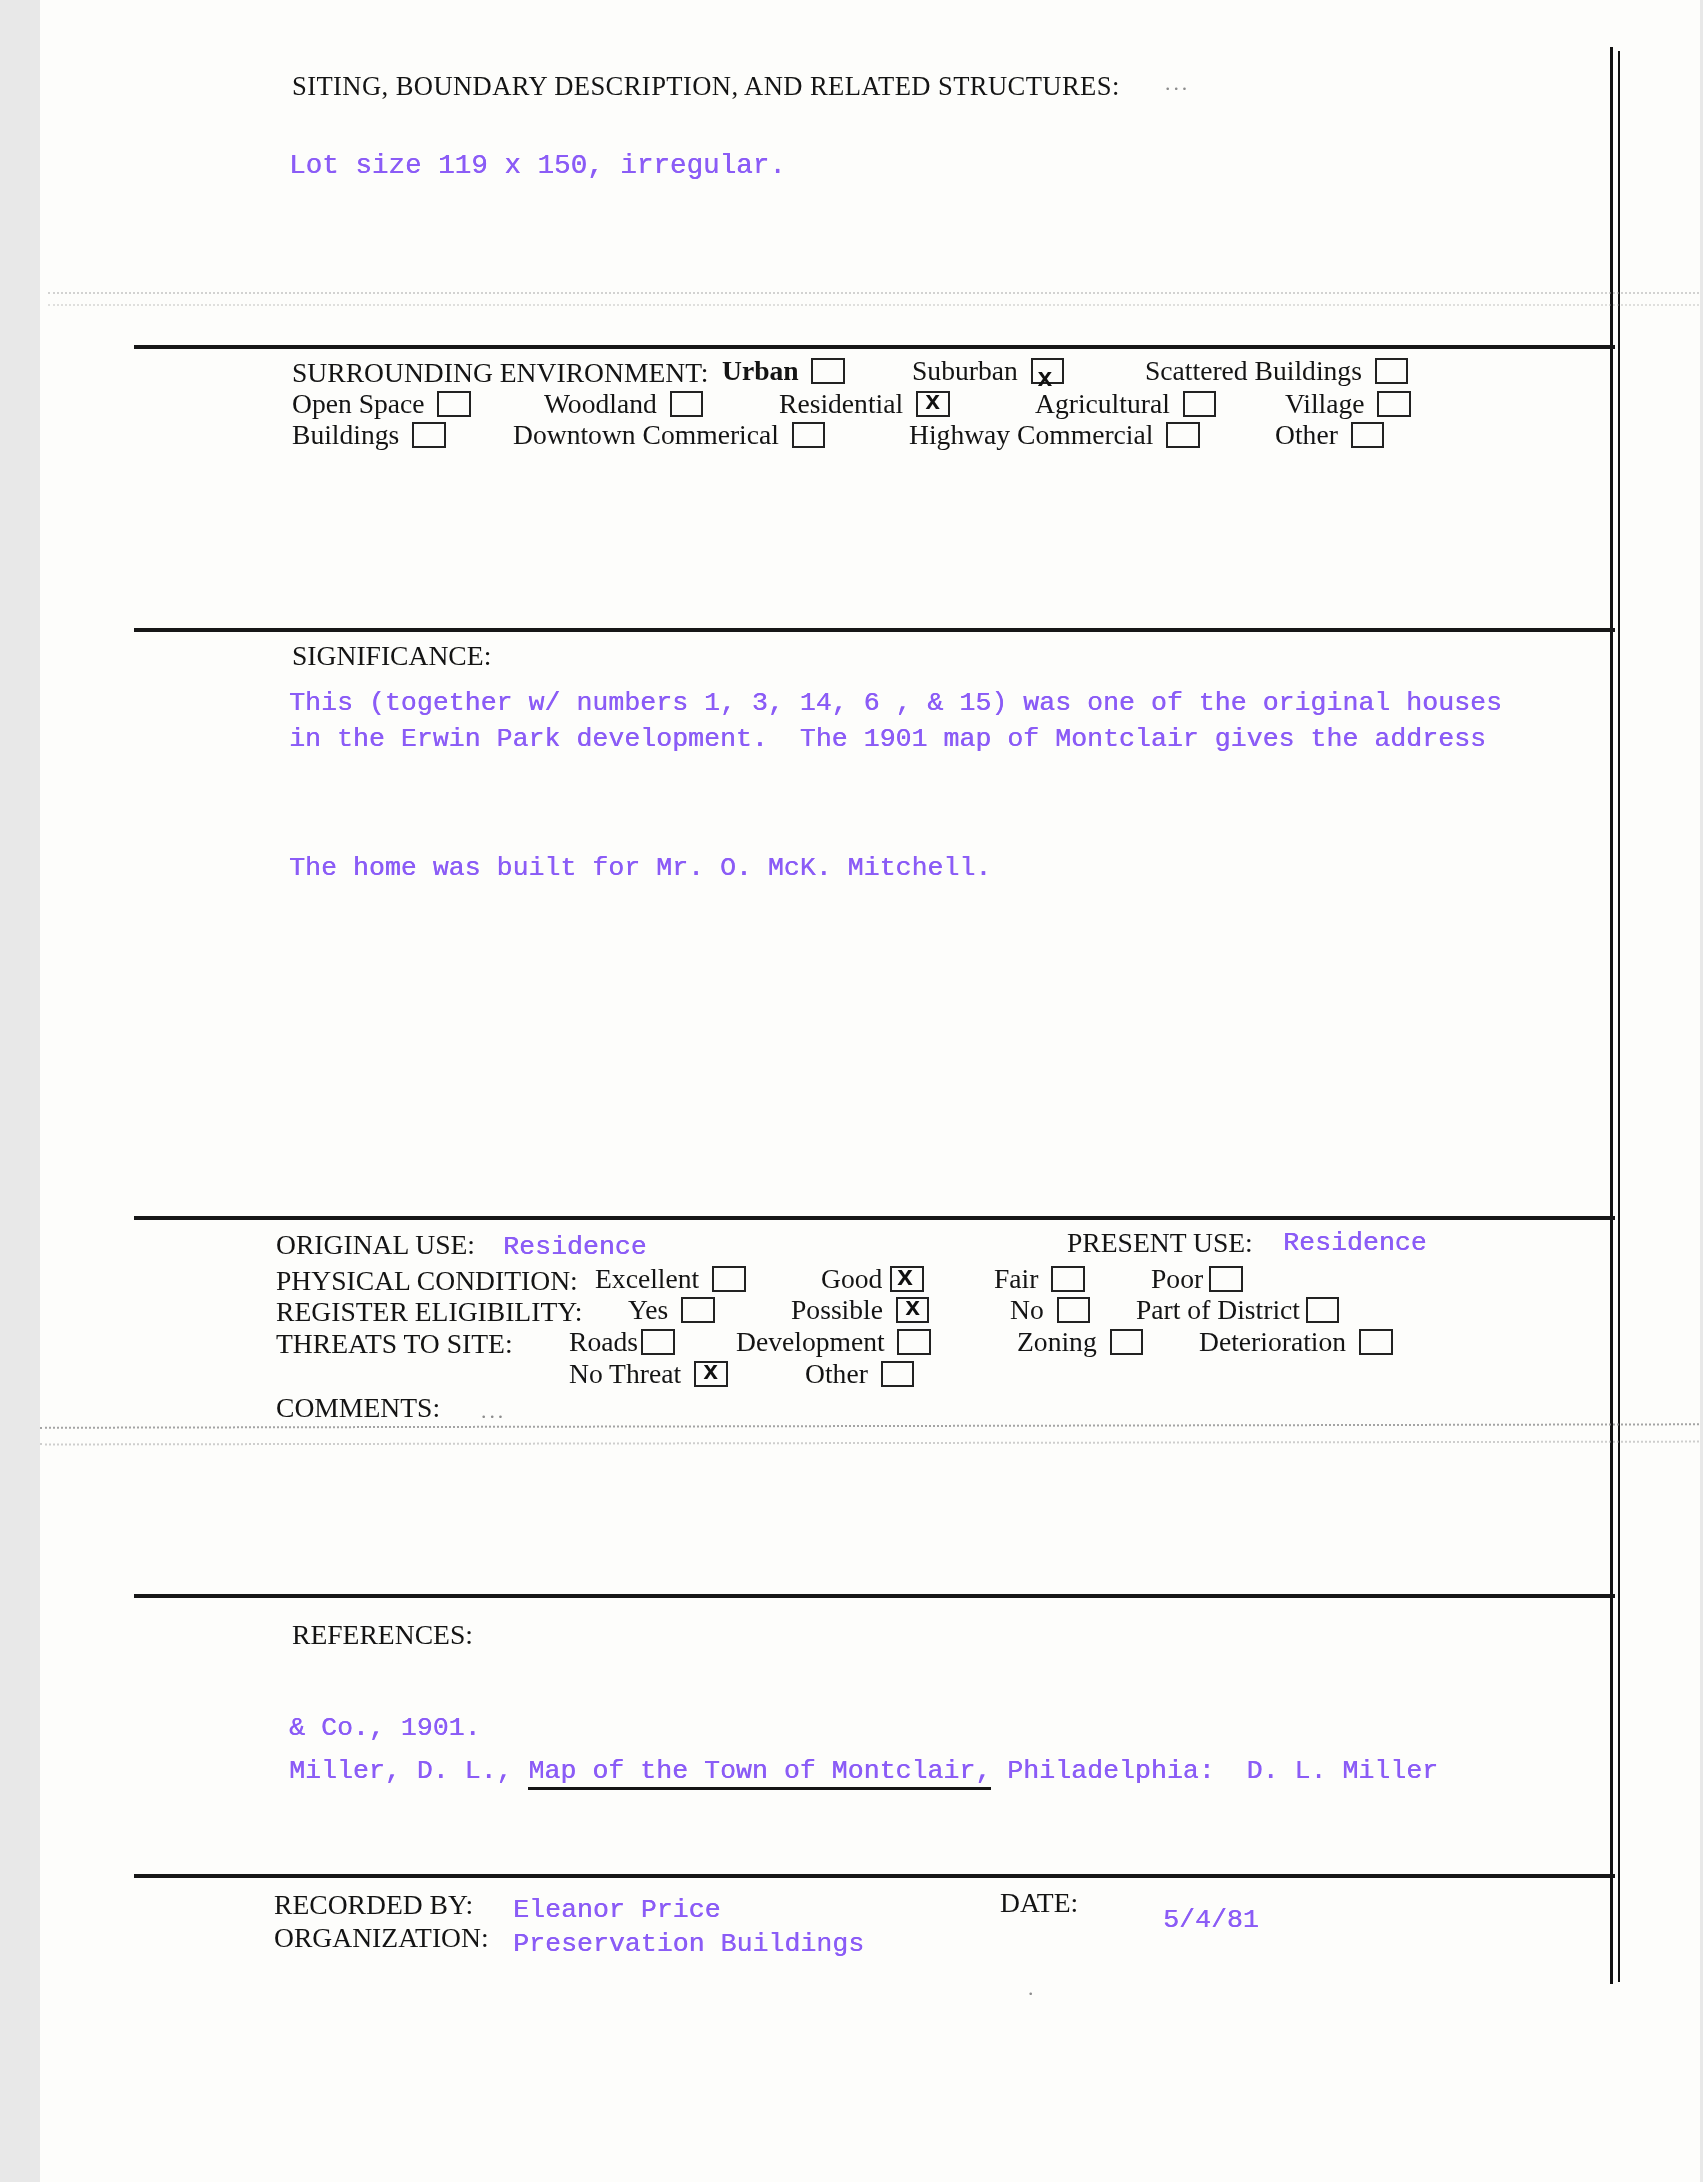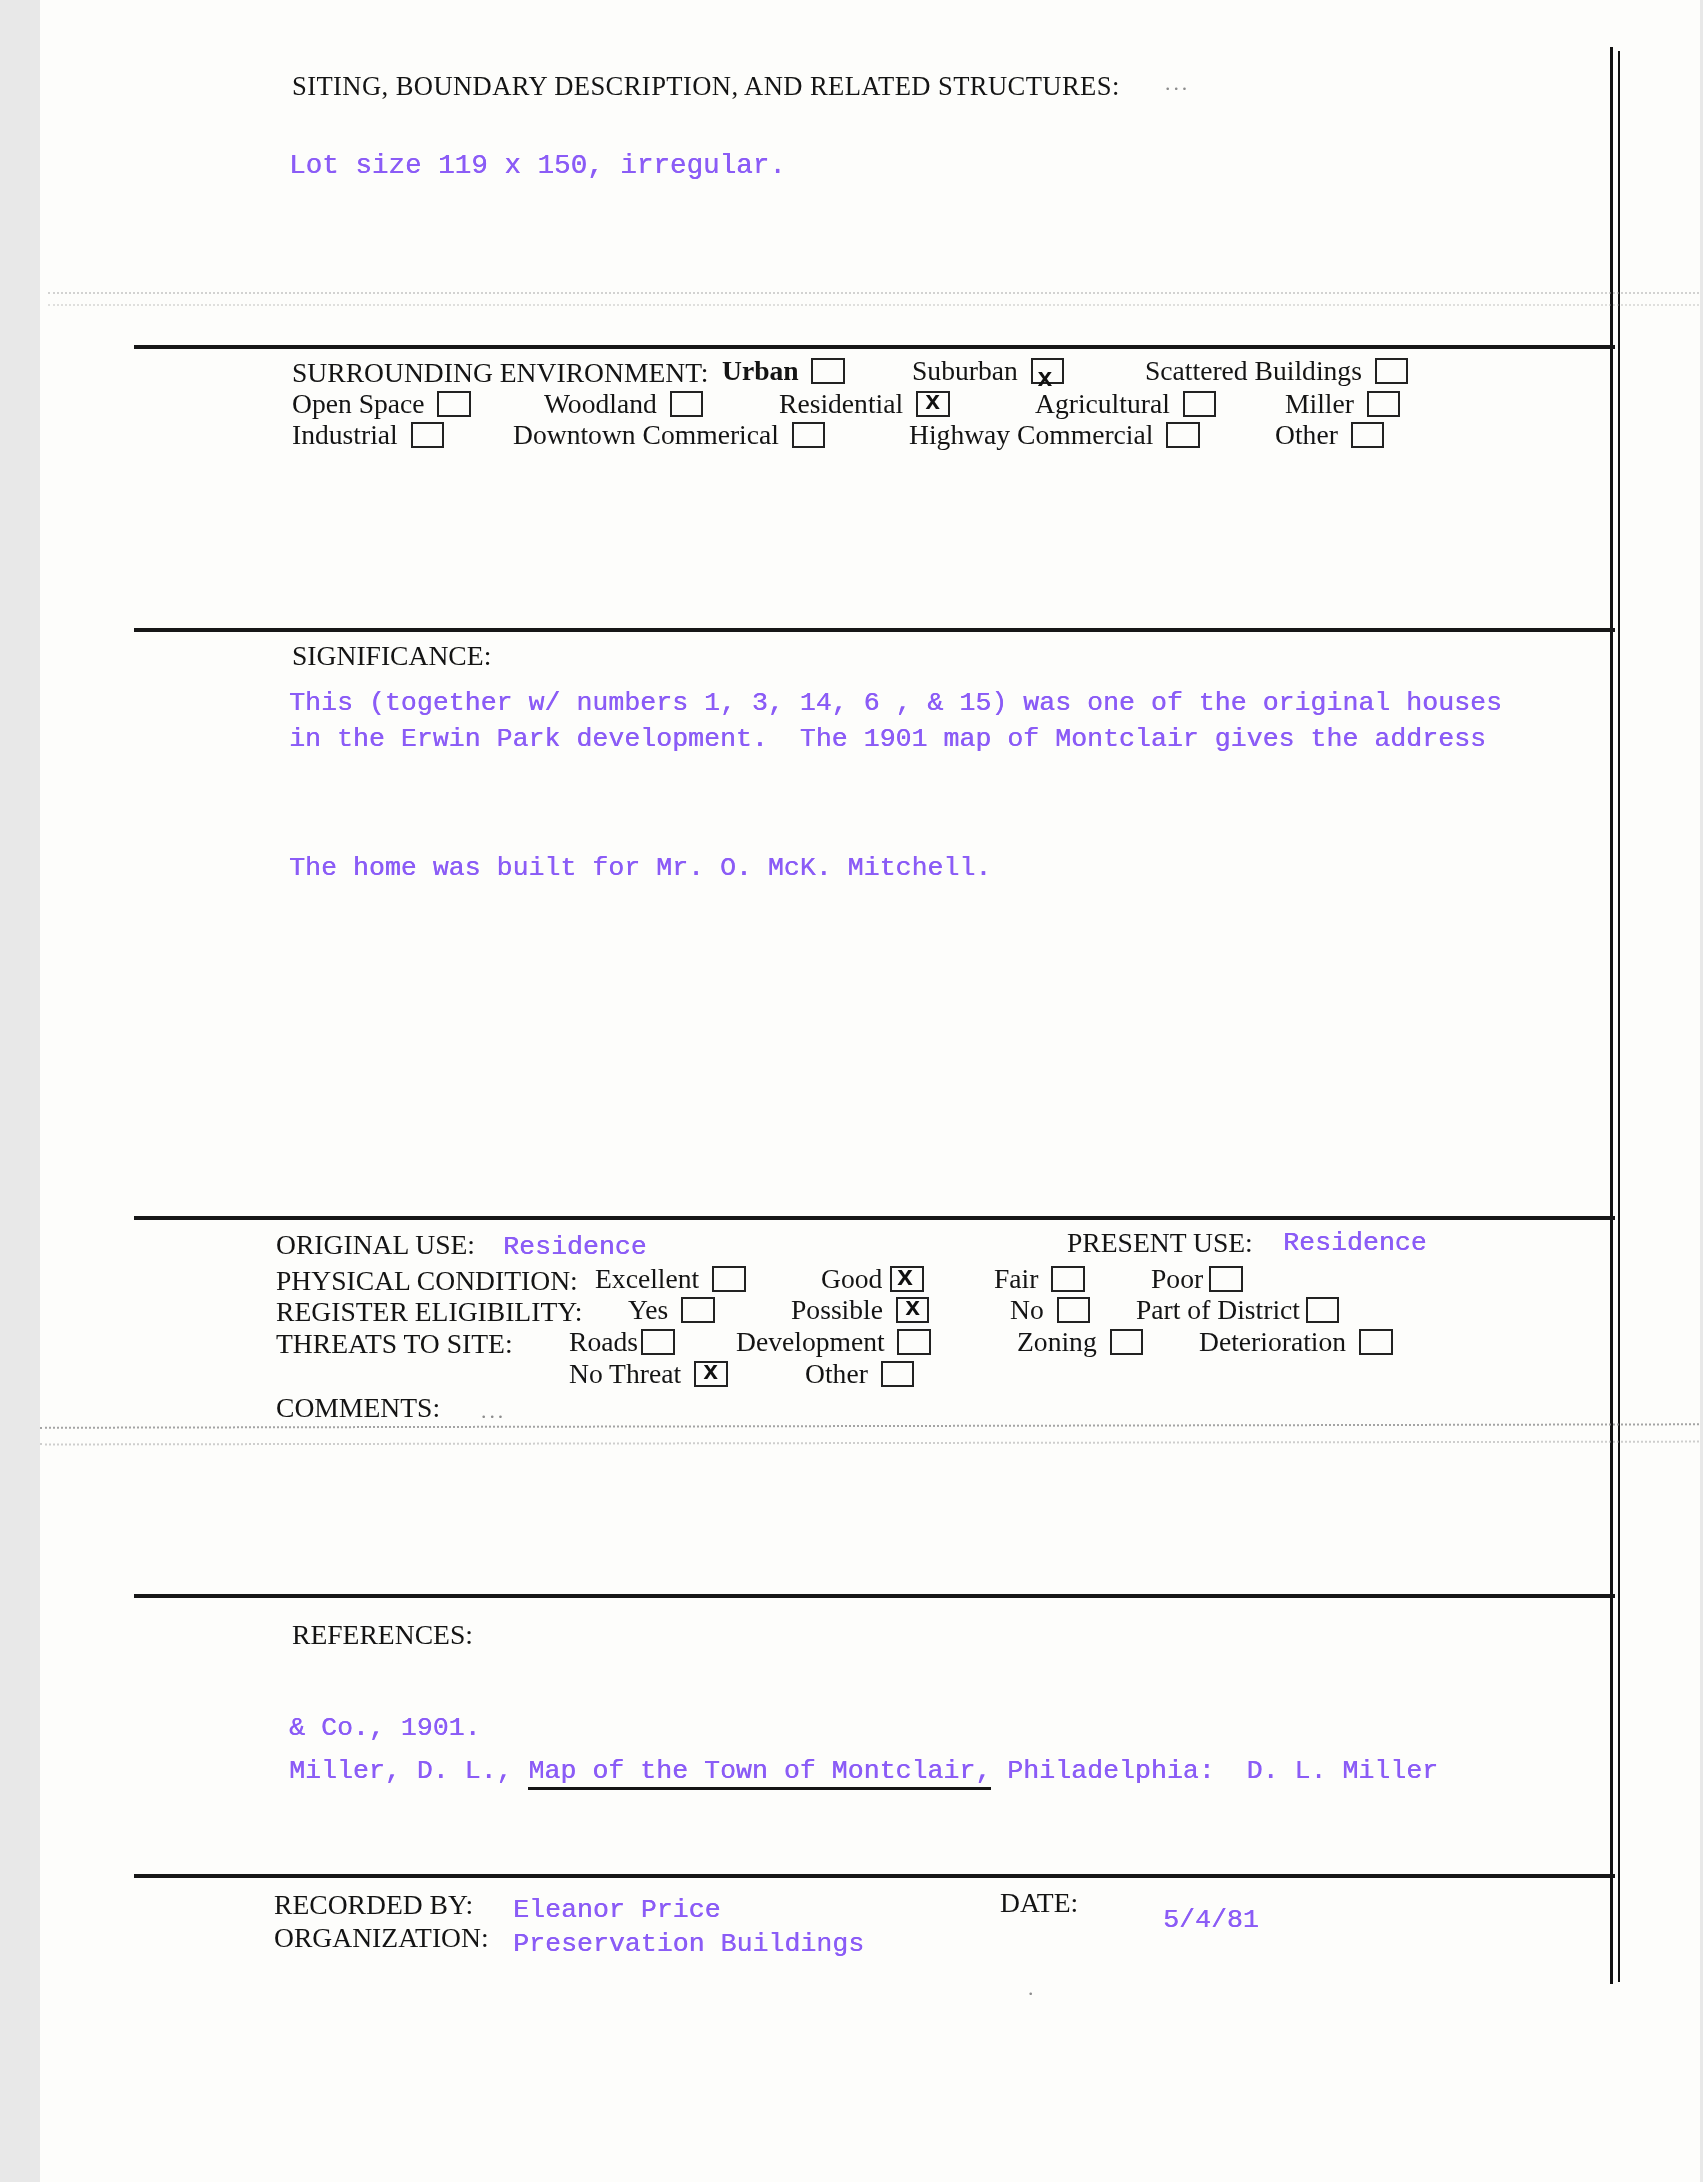--- a/index.html
+++ b/index.html
@@ -59,25 +59,25 @@
   <div class="cbi" style="left:504px;top:388px;">
     <span class="lbl">Woodland</span><span class="cb"></span>
   </div>
   <div class="cbi" style="left:739px;top:388px;">
     <span class="lbl">Residential</span><span class="cb"><span class="xm">x</span></span>
   </div>
   <div class="cbi" style="left:995px;top:388px;">
     <span class="lbl">Agricultural</span><span class="cb"></span>
   </div>
   <div class="cbi" style="left:1245px;top:388px;">
-    <span class="lbl">Miller</span><span class="cb"></span>
+    <span class="lbl">Village</span><span class="cb"></span>
   </div>
 
   <div class="cbi" style="left:252px;top:419px;">
-    <span class="lbl">Industrial</span><span class="cb"></span>
+    <span class="lbl">Buildings</span><span class="cb"></span>
   </div>
   <div class="cbi" style="left:473px;top:419px;">
     <span class="lbl">Downtown Commerical</span><span class="cb"></span>
   </div>
   <div class="cbi" style="left:869px;top:419px;">
     <span class="lbl">Highway Commercial</span><span class="cb"></span>
   </div>
   <div class="cbi" style="left:1235px;top:419px;">
     <span class="lbl">Other</span><span class="cb"></span>
   </div>

